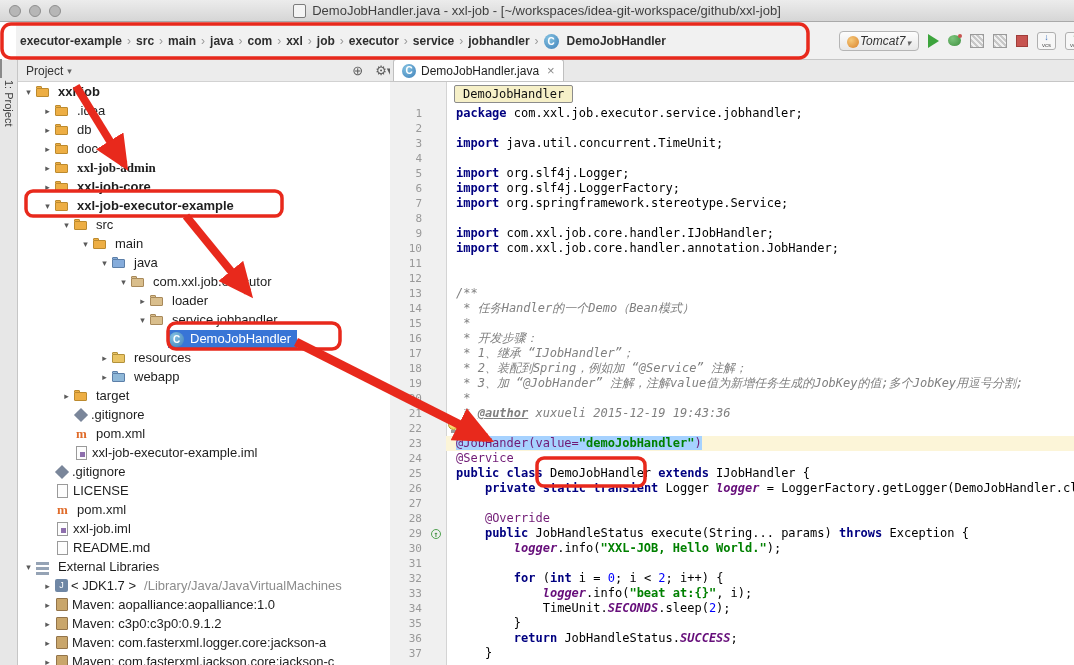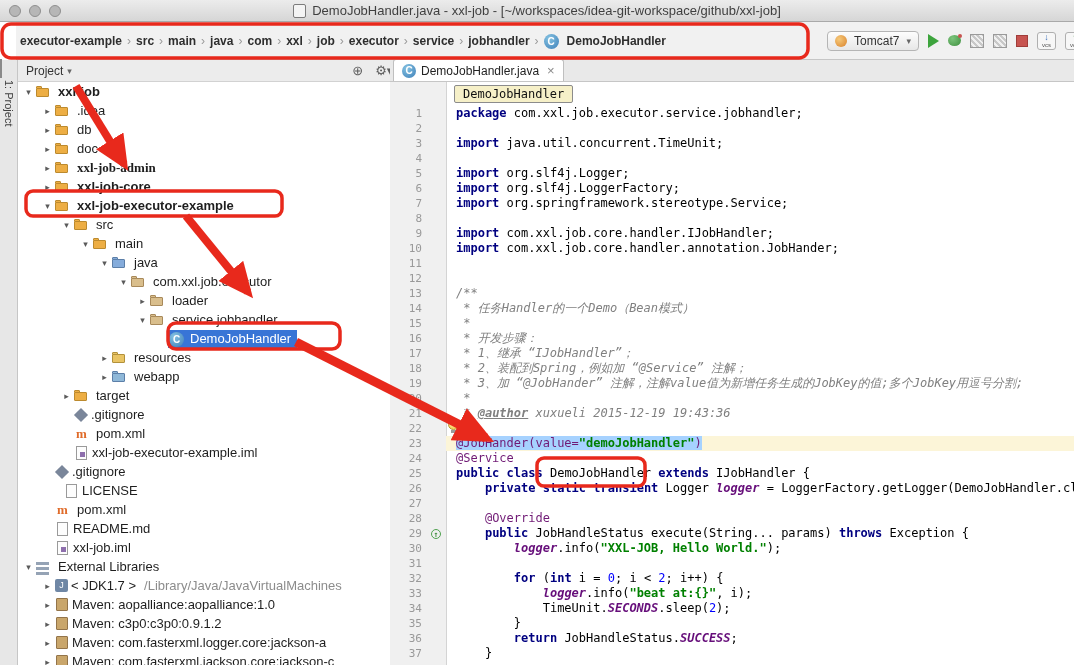--- a/index.html
+++ b/index.html
@@ -16,22 +16,22 @@
   .doc-ico{width:11px;height:12px;border:1px solid #7C7C7C;background:#F4F4F4;display:inline-block;border-radius:2px;}
 
   
   .navbar{position:absolute;top:22px;left:0;width:100%;height:38px;background:#F1F1F1;
     border-bottom:1px solid #C6C6C6;display:flex;align-items:center;box-sizing:border-box;margin-left:16px;}
   .crumbs{display:flex;align-items:center;font-size:12px;font-weight:bold;color:#2E2E2E;
     padding-left:4px;white-space:nowrap;overflow:hidden;flex:0 1 auto;}
   .crumb{display:flex;align-items:center;gap:4px;cursor:default;}
   .crumb-sep{color:#9A9A9A;margin:0 5px;font-weight:normal;}
   .run-cluster{margin-left:auto;display:flex;align-items:center;gap:9px;padding-right:6px;}
-  .combo{display:flex;align-items:center;gap:7px;border:1px solid #B5B5B5;border-radius:4px;
-    background:linear-gradient(#FDFDFD,#E7E7E7);padding:2px 7px;font-size:12px;color:#333;}
+  .combo{display:flex;align-items:flex-end;gap:1px;border:1px solid #B5B5B5;border-radius:4px;
+    background:linear-gradient(#FDFDFD,#E7E7E7);padding:2px 7px;font-size:12px;color:#333;font-style:italic;}
   .tomcat-ico{width:12px;height:12px;border-radius:50%;background:radial-gradient(circle at 35% 35%,#F6C97A,#D9822B);display:inline-block;}
   .combo-arrow{font-size:9px;color:#666;}
   .icon-play{width:0;height:0;border-left:11px solid #3DA43D;border-top:7px solid transparent;border-bottom:7px solid transparent;}
   .icon-bug{width:13px;height:11px;border-radius:50%;background:radial-gradient(circle at 35% 30%,#7CC57C,#3E8E3E);position:relative;}
   .icon-bug::after{content:"";position:absolute;right:-1px;top:-1px;width:4px;height:4px;border-radius:50%;background:#C75450;}
   .icon-hatch{width:14px;height:14px;border:1px solid #9A9A9A;box-sizing:border-box;
     background:repeating-linear-gradient(45deg,#C8C8C8 0 2px,#F0F0F0 2px 4px);}
   .icon-stop{width:12px;height:12px;background:#C75450;border:1px solid #A03D3A;box-sizing:border-box;}
   .icon-vcs{width:17px;height:16px;border:1px solid #AFAFAF;border-radius:3px;background:#F7F7F7;
     display:flex;flex-direction:column;align-items:center;justify-content:center;line-height:1;}
@@ -373,46 +373,46 @@
           <span class="tree-label">xxl-job-executor-example.iml</span>
         </span>
       </div>
       <div class="tree-row" style="padding-left: 23px;">
         <span class="tree-arrow"></span>
         <span style="display: flex; align-items: center;">
           <span class="ico ico-git"></span>
           <span class="tree-label">.gitignore</span>
         </span>
       </div>
-      <div class="tree-row" style="padding-left: 32px;">
+      <div class="tree-row" style="padding-left: 23px;">
         <span class="tree-arrow"></span>
         <span style="display: flex; align-items: center;">
           <span class="ico ico-file"></span>
           <span class="tree-label">LICENSE</span>
         </span>
       </div>
       <div class="tree-row" style="padding-left: 23px;">
         <span class="tree-arrow"></span>
         <span style="display: flex; align-items: center;">
           <span class="ico ico-pom">m</span>
           <span class="tree-label">pom.xml</span>
         </span>
       </div>
       <div class="tree-row" style="padding-left: 23px;">
         <span class="tree-arrow"></span>
         <span style="display: flex; align-items: center;">
+          <span class="ico ico-iml"></span>
+          <span class="tree-label">xxl-job.iml</span>
+        </span>
+      </div>
+      <div class="tree-row" style="padding-left: 23px;">
+        <span class="tree-arrow"></span>
+        <span style="display: flex; align-items: center;">
           <span class="ico ico-file"></span>
           <span class="tree-label">README.md</span>
-        </span>
-      </div>
-      <div class="tree-row" style="padding-left: 23px;">
-        <span class="tree-arrow"></span>
-        <span style="display: flex; align-items: center;">
-          <span class="ico ico-iml"></span>
-          <span class="tree-label">xxl-job.iml</span>
         </span>
       </div>
       <div class="tree-row" style="padding-left: 4px;">
         <span class="tree-arrow">▾</span>
         <span style="display: flex; align-items: center;">
           <span class="ico ico-lib"></span>
           <span class="tree-label">External Libraries</span>
         </span>
       </div>
       <div class="tree-row" style="padding-left: 23px;">

